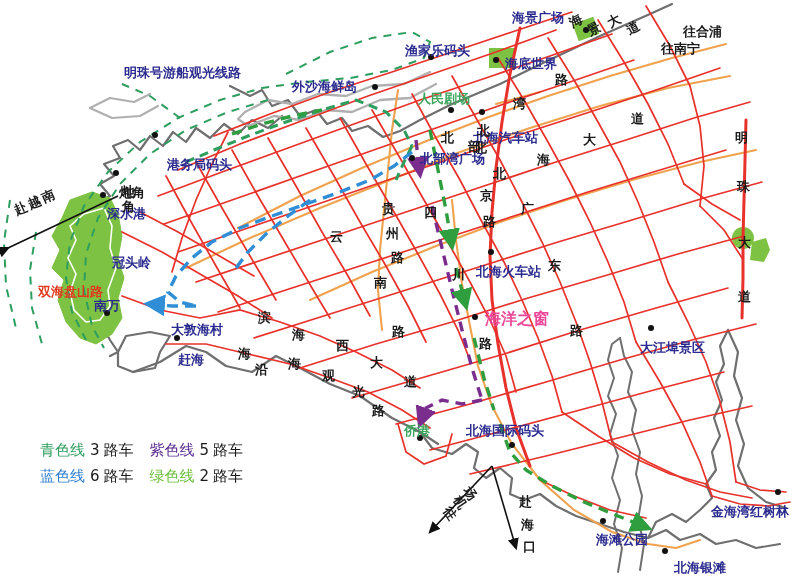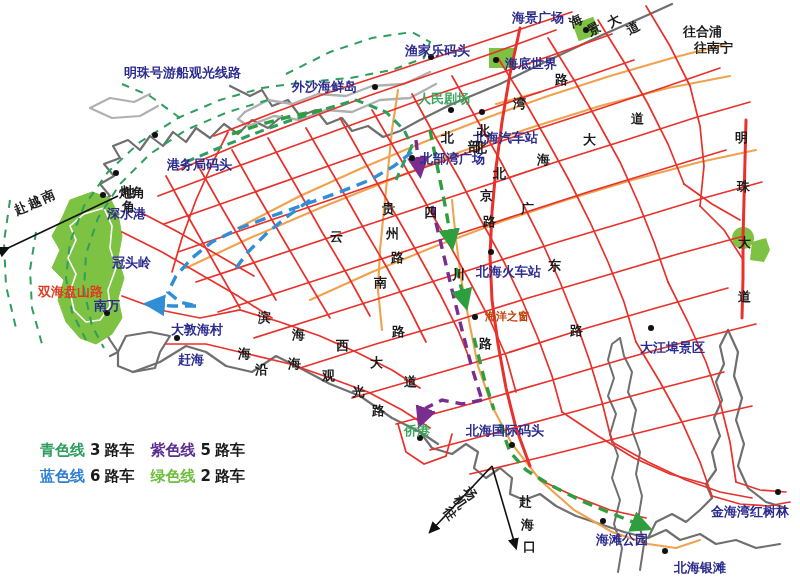--- a/index.html
+++ b/index.html
@@ -20,30 +20,30 @@
     font-family:"DejaVu Sans","Liberation Sans",sans-serif;
     font-weight:bold;
     line-height:1;
     pointer-events:none;
   }
   
   .poi{color:#2b2b8f;font-size:13px;}
   
   .poi-green{color:#3ba55c;font-size:13px;}
   
-  .poi-cyan{color:#c2410c;font-size:11px;}
+  .poi-cyan{color:#ec4899;font-size:16px;}
   
   .rd-red{color:#e03a1e;font-size:13px;}
   
   .rdc{color:#1a1a1a;font-size:13px;font-weight:bold;}
 
   
   #legend{position:absolute;left:40px;top:437px;}
   .legend-row{display:flex;align-items:center;height:26px;}
-  .legend-item{display:flex;align-items:baseline;margin-right:16px;font-size:15px;font-weight:bold;}
+  .legend-item{display:flex;align-items:baseline;margin-right:16px;font-size:15px;font-weight:normal;}
   .legend-name{margin-right:5px;}
   .legend-num{color:#1a1a1a;margin-right:4px;}
   .legend-unit{color:#1a1a1a;}
   .c-cyanline{color:#2e9e5f;}
   .c-purpleline{color:#5b2d91;}
   .c-blueline{color:#2f7fd0;}
   .c-greenline{color:#6cbe3c;}
 </style>
 </head>
 <body>
@@ -287,21 +287,21 @@
       <div class="lbl poi" style="left: 178px; top: 353px;">赶海</div>
       <div class="lbl poi" style="left: 476px; top: 265px;">北海火车站</div>
       <div class="lbl poi-cyan" style="left: 485px; top: 311px;">海洋之窗</div>
       <div class="lbl poi" style="left: 640px; top: 341px;">大江埠景区</div>
       <div class="lbl poi-green" style="left: 404px; top: 424px;">侨港</div>
       <div class="lbl poi" style="left: 466px; top: 424px;">北海国际码头</div>
       <div class="lbl poi" style="left: 596px; top: 533px;">海滩公园</div>
       <div class="lbl poi" style="left: 674px; top: 561px; text-align: right;">北海银滩</div>
       <div class="lbl poi" style="left: 711px; top: 505px;">金海湾红树林</div>
       <div class="lbl rdc" style="left: 683px; top: 25px;">往合浦</div>
-      <div class="lbl rdc" style="left: 694px; top: 42px; font-family: Liberation Mono, monospace;">往南宁</div>
+      <div class="lbl rdc" style="left: 661px; top: 42px;">往南宁</div>
     </div>
   <div id="road-layer">
       <div class="lbl rdc" style="left: 567px; top: 18px; transform: rotate(-28deg); transform-origin: left top;">海</div>
       <div class="lbl rdc" style="left: 585px; top: 26px; transform: rotate(-28deg); transform-origin: left top;">景</div>
       <div class="lbl rdc" style="left: 605px; top: 18px; transform: rotate(-28deg); transform-origin: left top;">大</div>
       <div class="lbl rdc" style="left: 624px; top: 25px; transform: rotate(-28deg); transform-origin: left top;">道</div>
       <div class="lbl rdc" style="left: 555px; top: 73px;">路</div>
       <div class="lbl rdc" style="left: 513px; top: 97px;">湾</div>
       <div class="lbl rdc" style="left: 477px; top: 124px;">北</div>
       <div class="lbl rdc" style="left: 468px; top: 140px;">部</div>

